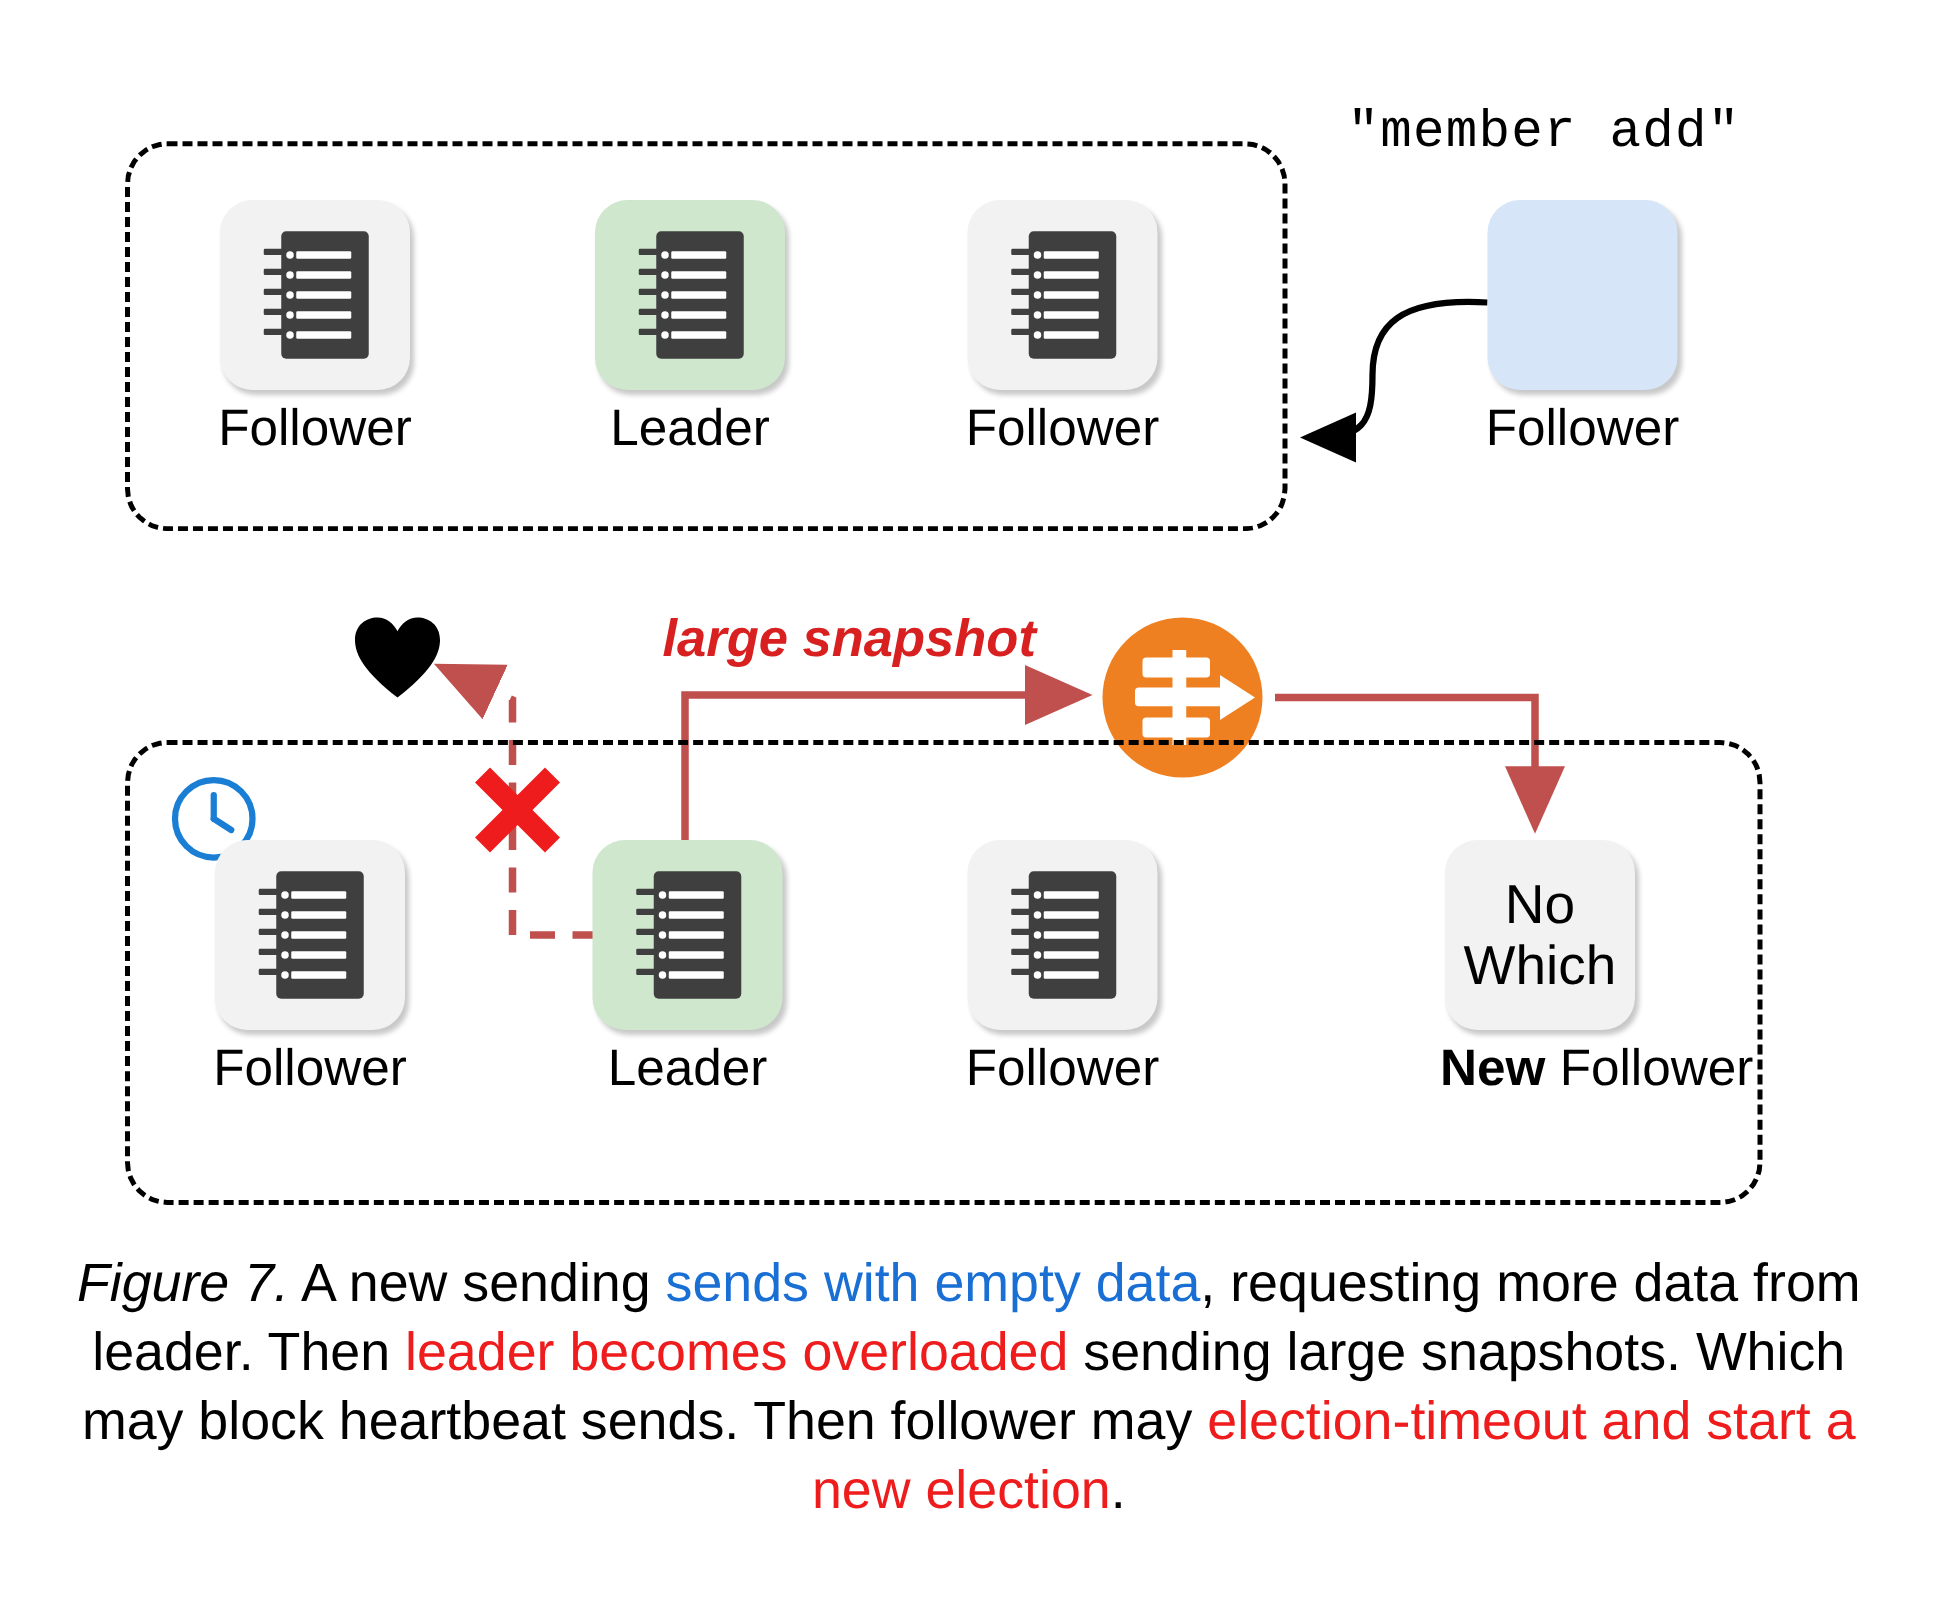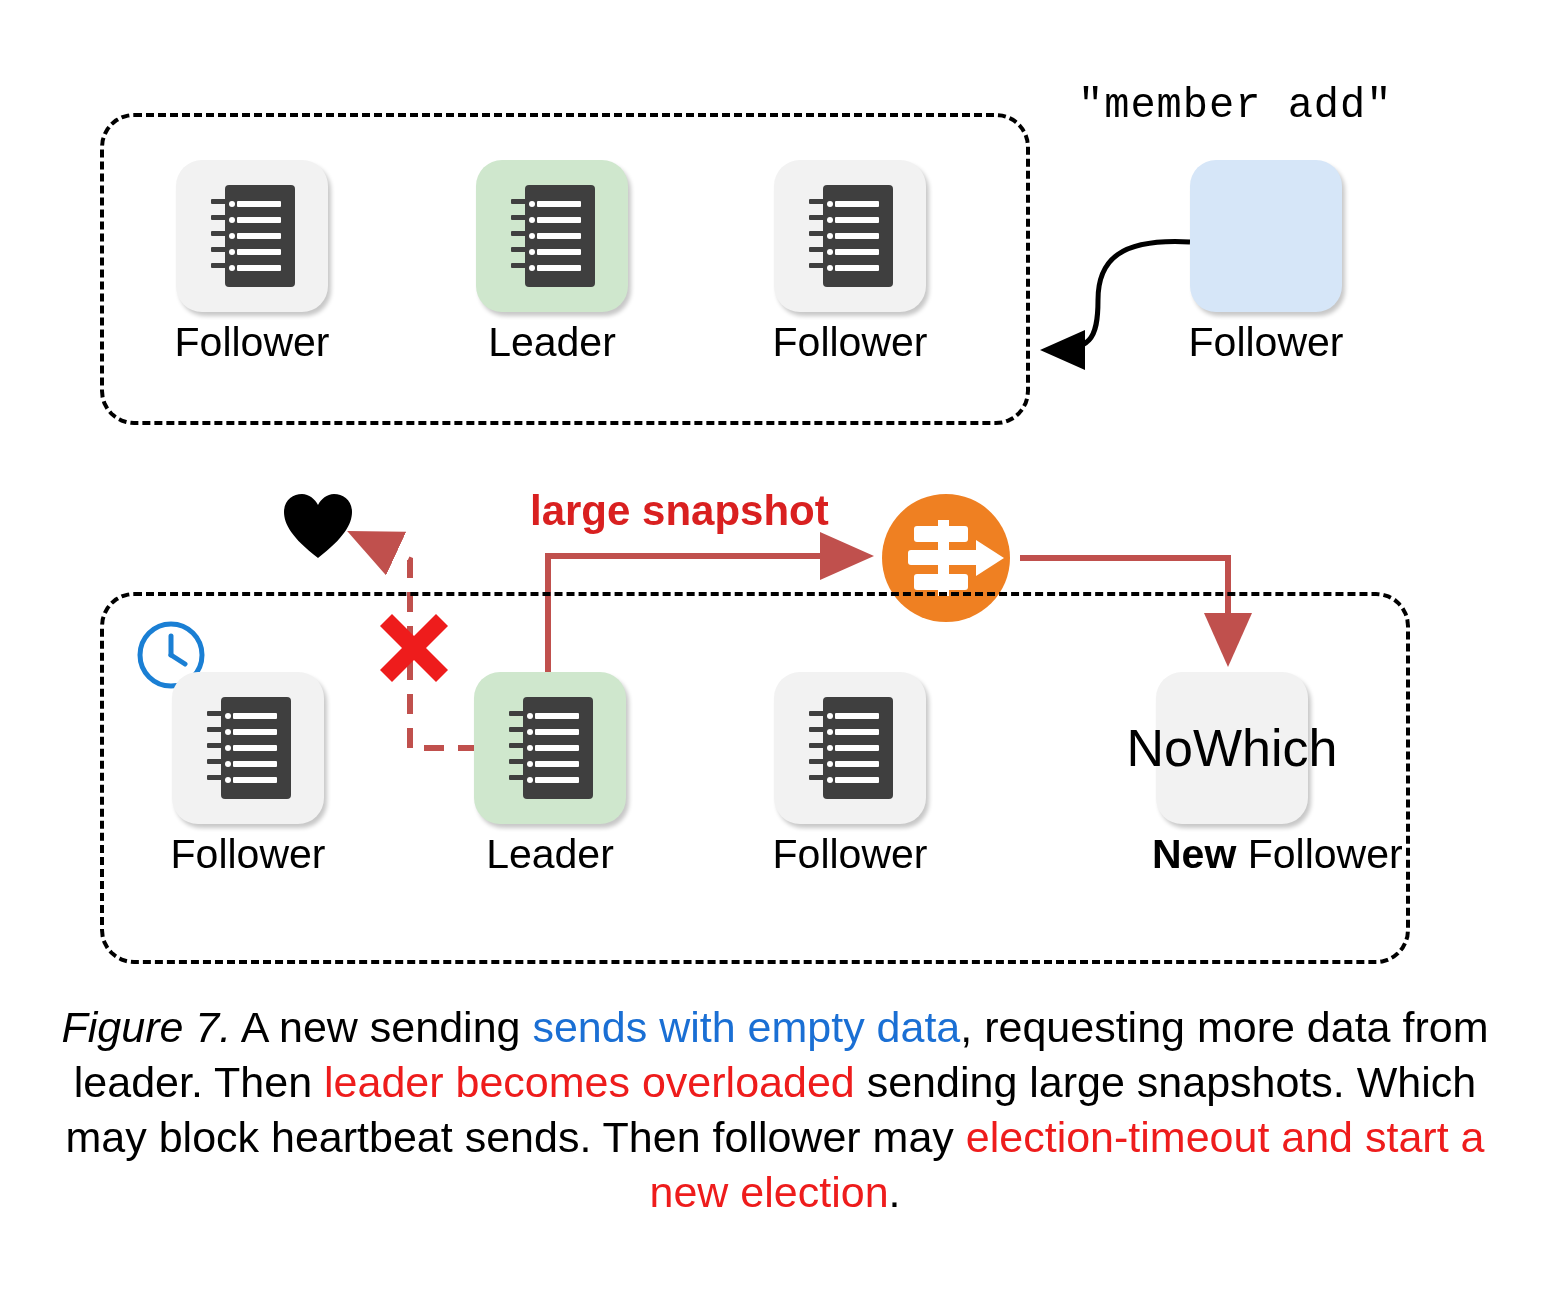--- a/index.html
+++ b/index.html
@@ -56,23 +56,24 @@
     box-shadow: 3px 4px 4px rgba(0,0,0,0.22);
     display: flex;
     align-items: center;
     justify-content: center;
     box-sizing: border-box;
   }
   .node .tile.leader { background: #cfe7cd; }
   .node .tile.newmember { background: #d6e6f8; }
   .node .tile.nodata {
     background: #f2f2f2;
-    font-size: 52px;
+    font-size: 44px;
     line-height: 1.12;
     color: #000;
+    flex-direction: column;
     font-family: "Liberation Sans", sans-serif;
   }
   .node .label {
     margin-top: 10px;
     font-size: 41px;
     line-height: 1;
     white-space: nowrap;
   }
   .node .label b { font-weight: bold; }
 
@@ -124,20 +125,21 @@
     font-family: "Liberation Mono", monospace;
     font-size: 42px;
     letter-spacing: 1px;
     white-space: nowrap;
   }
   .snapshot-label {
     position: absolute;
     left: 530px;
     top: 487px;
     font-size: 42px;
+    font-style: italic;
     font-weight: bold;
     color: #d92020;
     white-space: nowrap;
   }
 
   
   .heart {
     position: absolute;
     left: 282px;
     top: 492px;

